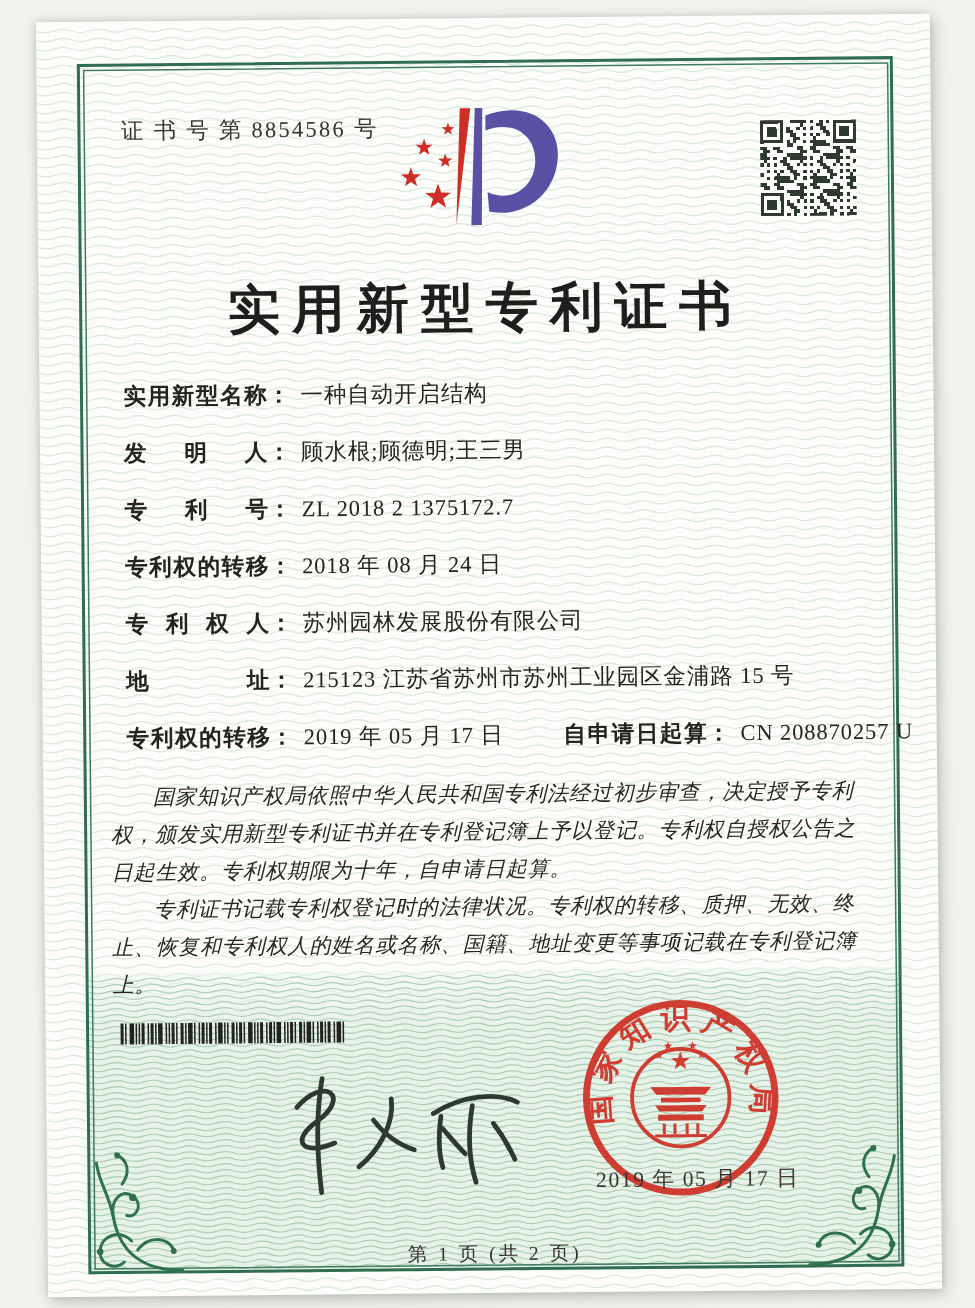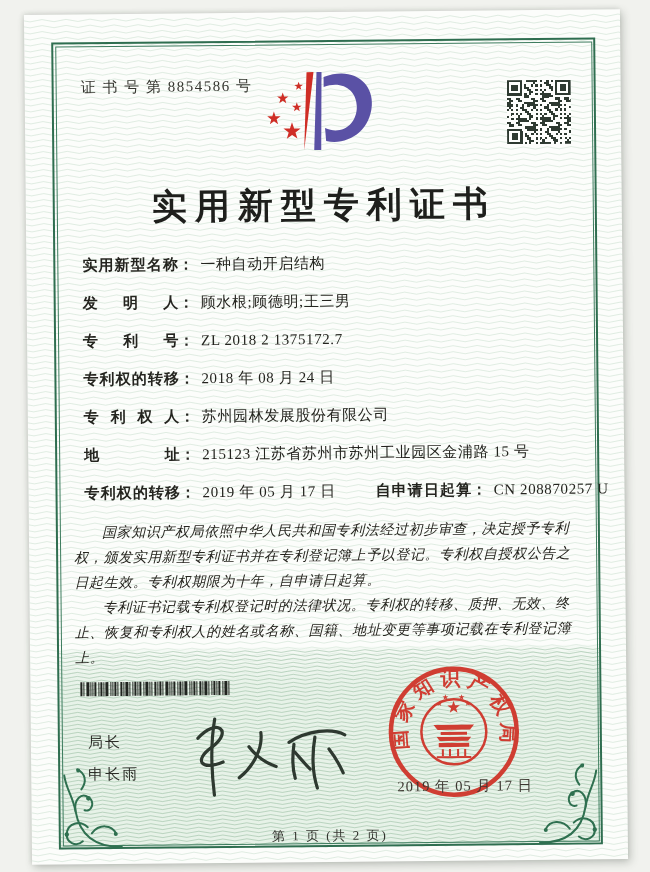--- a/index.html
+++ b/index.html
@@ -671,24 +671,20 @@
         <i style="width: 1px; margin-right: 2px;"></i>
         <i style="width: 1px; margin-right: 1px;"></i>
         <i style="width: 2px; margin-right: 1px;"></i>
         <i style="width: 1px; margin-right: 1px;"></i>
         <i style="width: 2px; margin-right: 2px;"></i>
         <i style="width: 1px; margin-right: 1px;"></i>
         <i style="width: 3px; margin-right: 1px;"></i>
         <i style="width: 1px; margin-right: 1px;"></i>
       </div>
 
-    <div class="signer">
-      <div>局长</div>
-      <div>申长雨</div>
-    </div>
 
     <svg class="signature" viewBox="0 0 185 95">
       <g fill="none" stroke="#2e3930" stroke-width="3.2" stroke-linecap="round">
         <path d="M34,12 C30,34 30,62 33,88"></path>
         <path d="M17,31 C36,10 53,24 31,40 C12,53 20,64 42,55"></path>
         <path d="M80,26 C82,42 72,60 58,71"></path>
         <path d="M68,40 C77,52 86,57 95,60"></path>
         <path d="M108,36 C127,24 151,22 164,29"></path>
         <path d="M134,31 C131,48 131,66 136,82"></path>
         <path d="M113,38 C111,52 111,62 114,72"></path>

